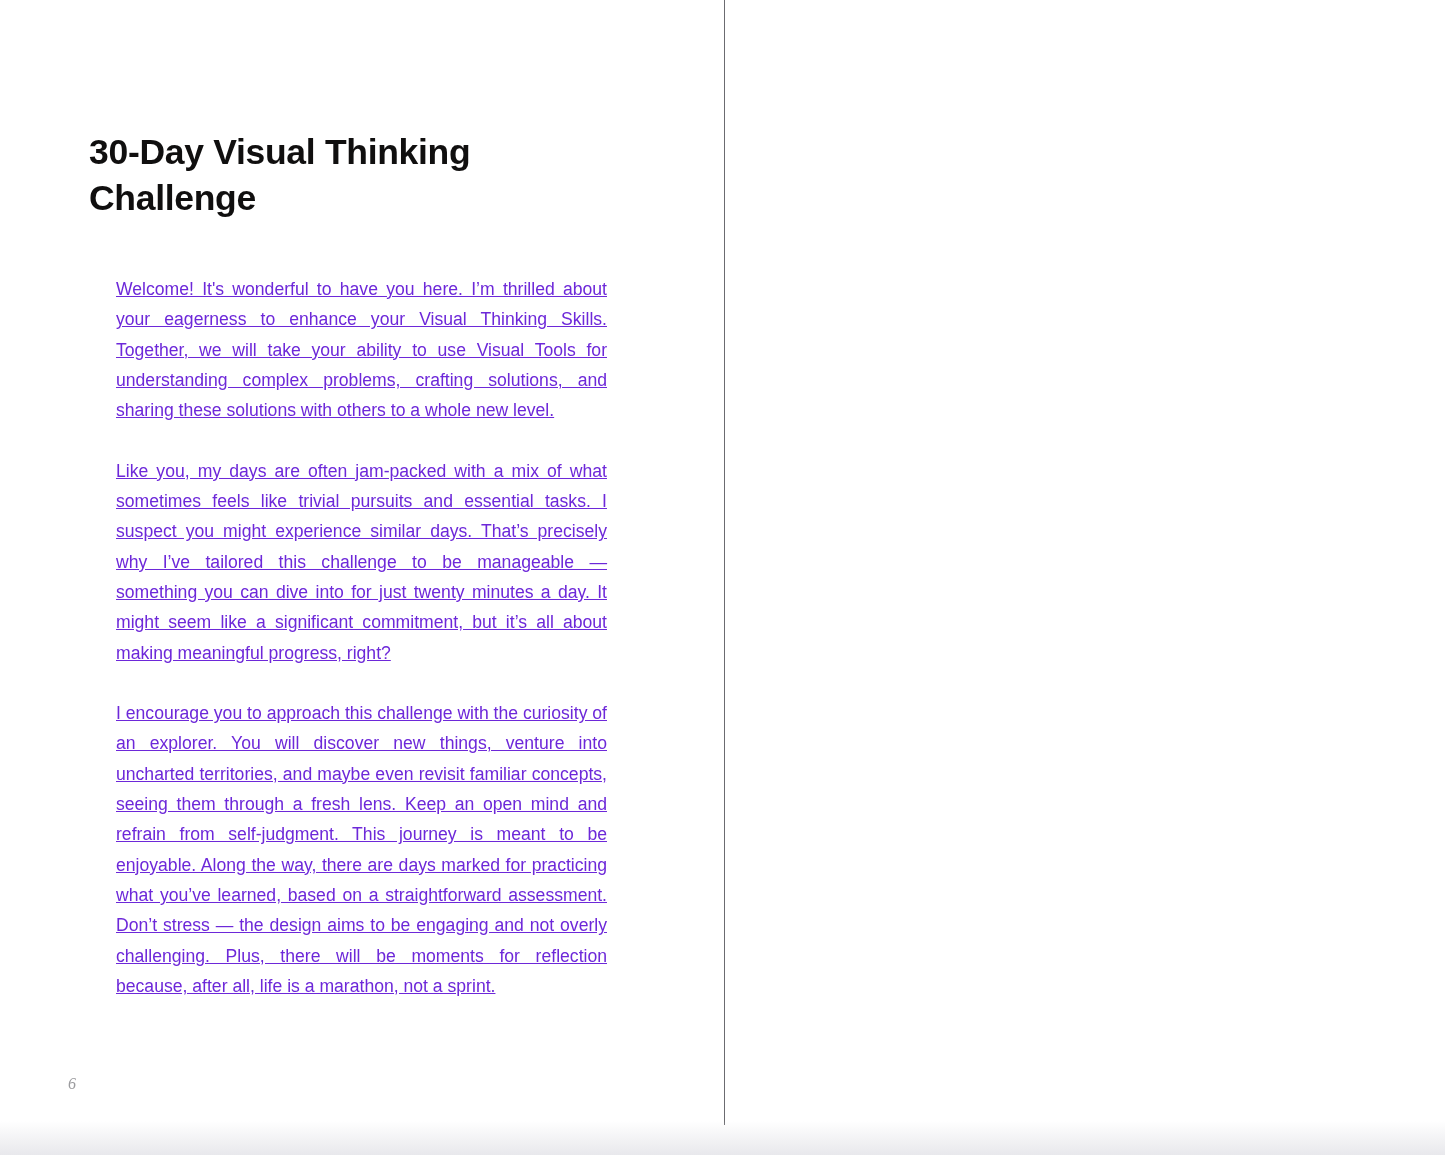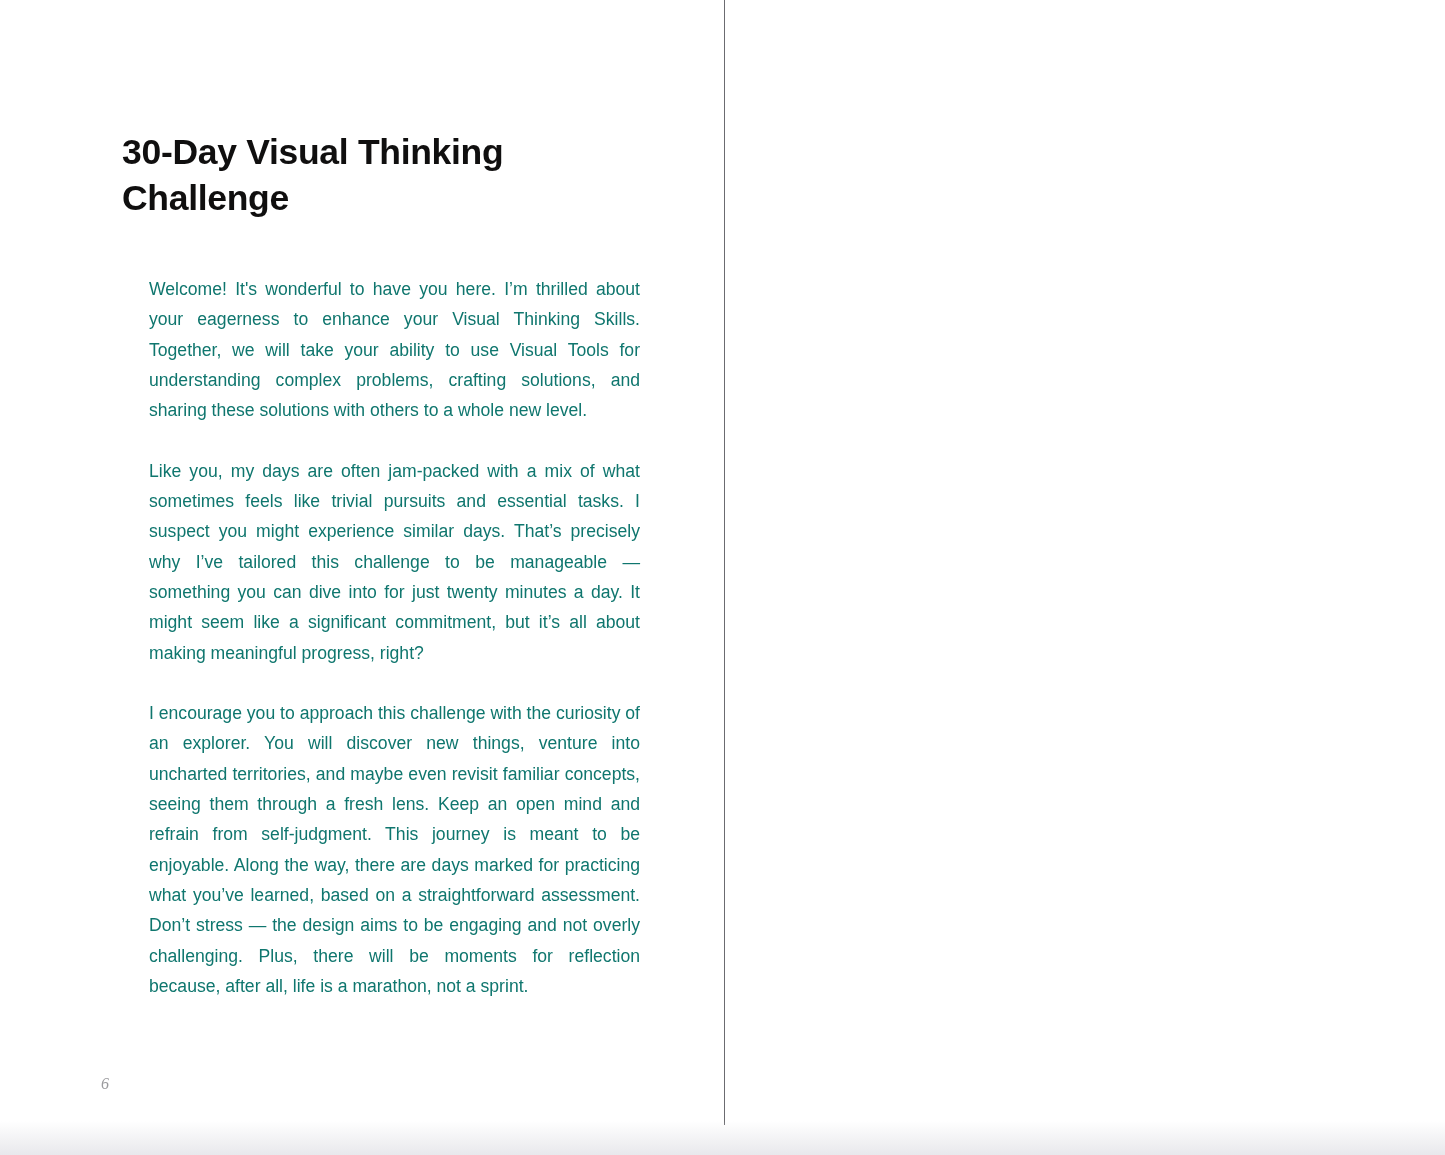--- a/index.html
+++ b/index.html
@@ -14,21 +14,20 @@
     font-family: "Liberation Sans", sans-serif;
     -webkit-font-smoothing: antialiased;
     overflow: hidden;
   }
 
   
   .spread {
     position: absolute;
     inset: 0;
     display: flex;
-    padding-left: 33px;
   }
   .page {
     position: relative;
     height: 100%;
     background: #ffffff;
   }
   .page-left  { width: 724px; }
   .page-right { width: 721px; }
 
   .gutter {
@@ -64,25 +63,26 @@
 
   .body-col {
     position: absolute;
     left: 116px;
     top: 274px;
     width: 491px;
   }
   .body-par {
     font-size: 17.6px;
     line-height: 30.3px;
-    color: #0f766e;
+    color: #6d28d9;
     text-align: justify;
     text-justify: inter-word;
     margin: 0 0 30.3px 0;
     hyphens: auto;
+    text-decoration: underline;
     -webkit-hyphens: auto;
   }
   .body-par:last-child { margin-bottom: 16px; }
 
   
   .folio {
     position: absolute;
     font-family: "Liberation Serif", serif;
     font-size: 16px;
     font-style: italic;

